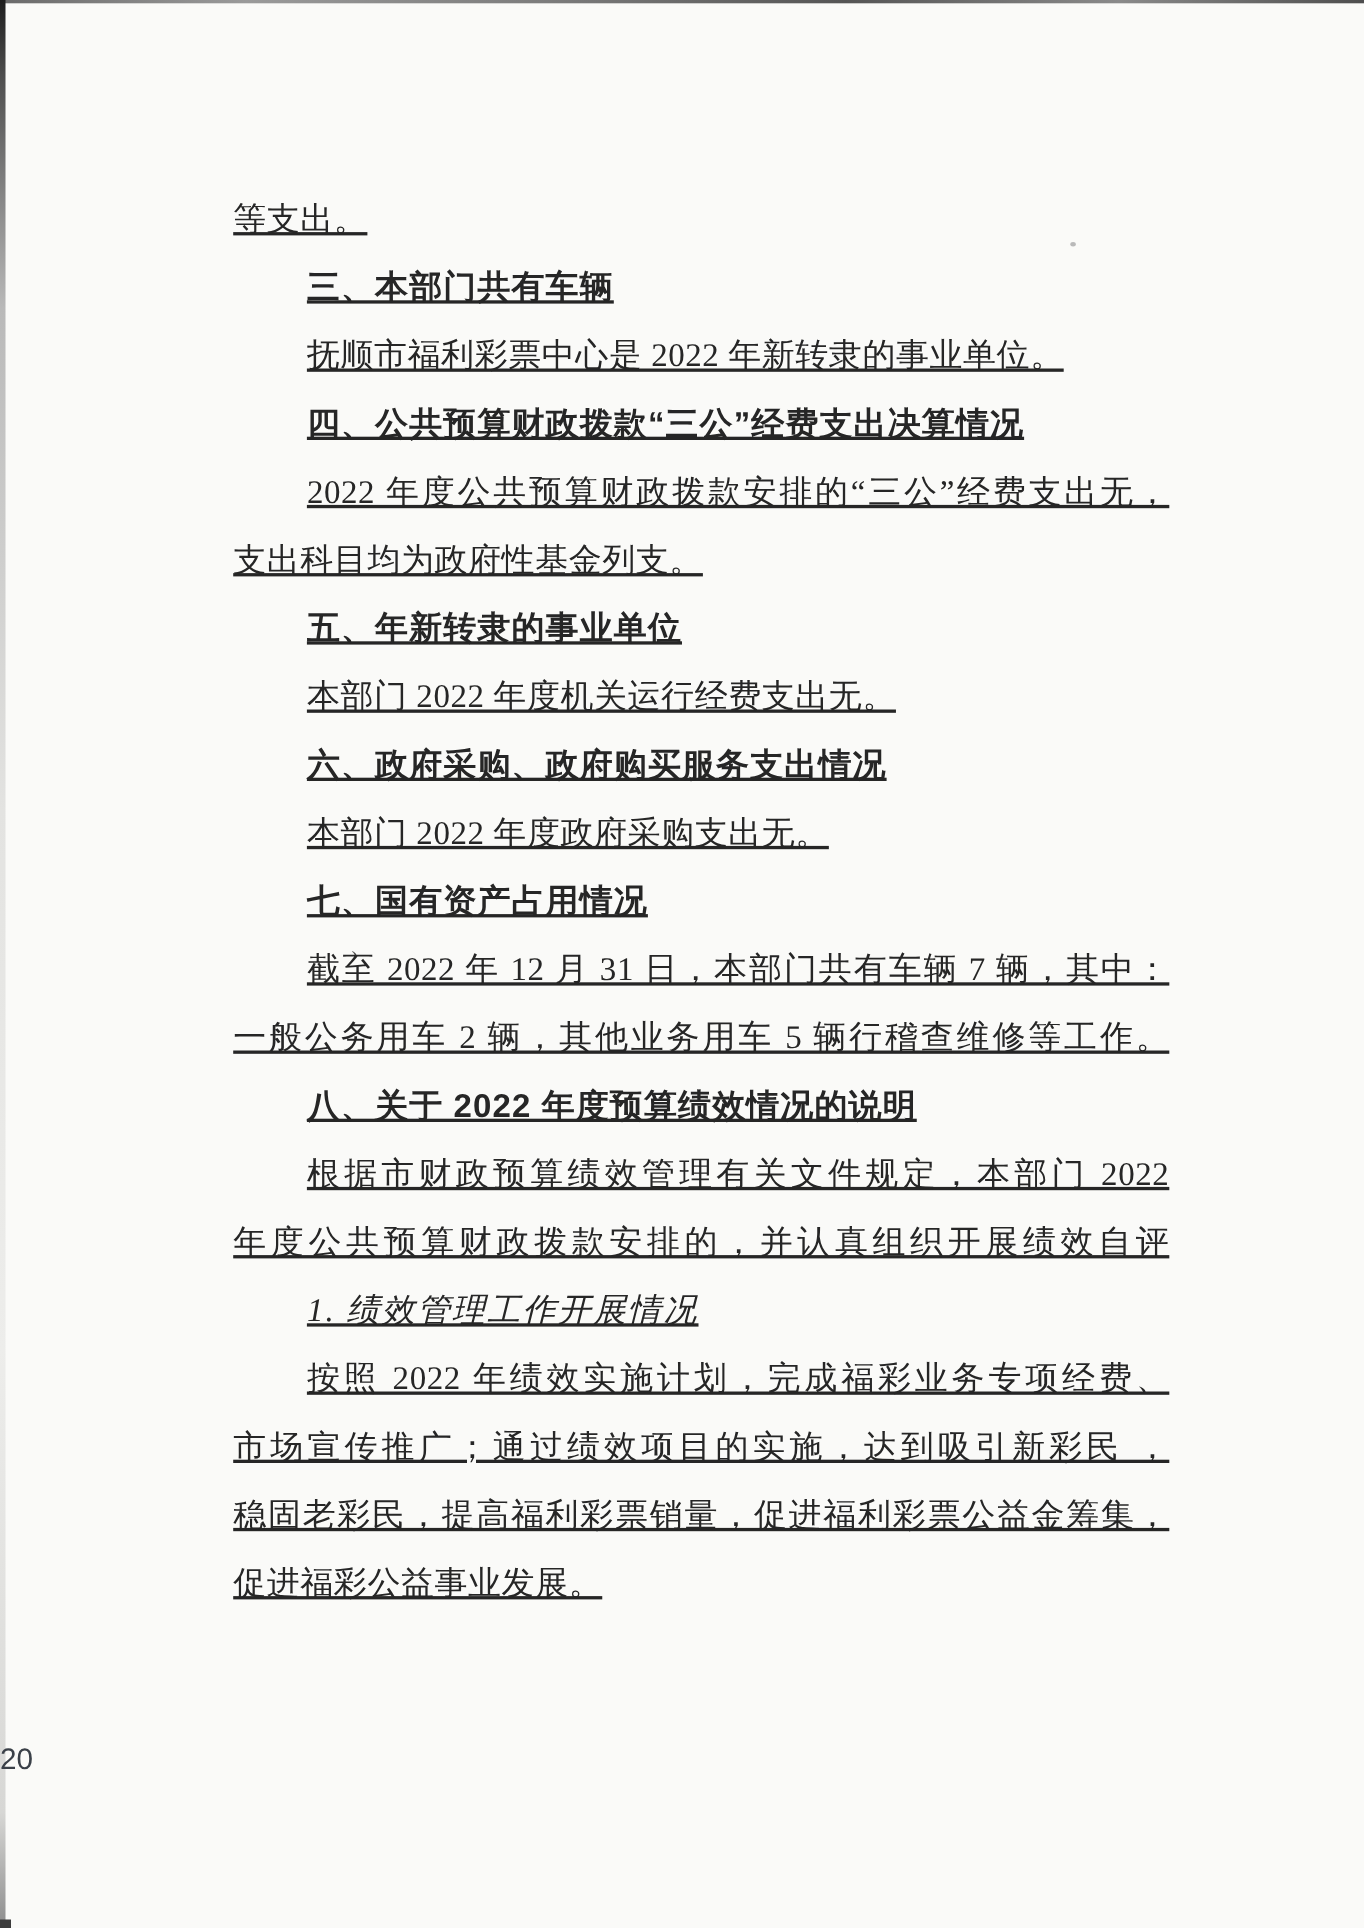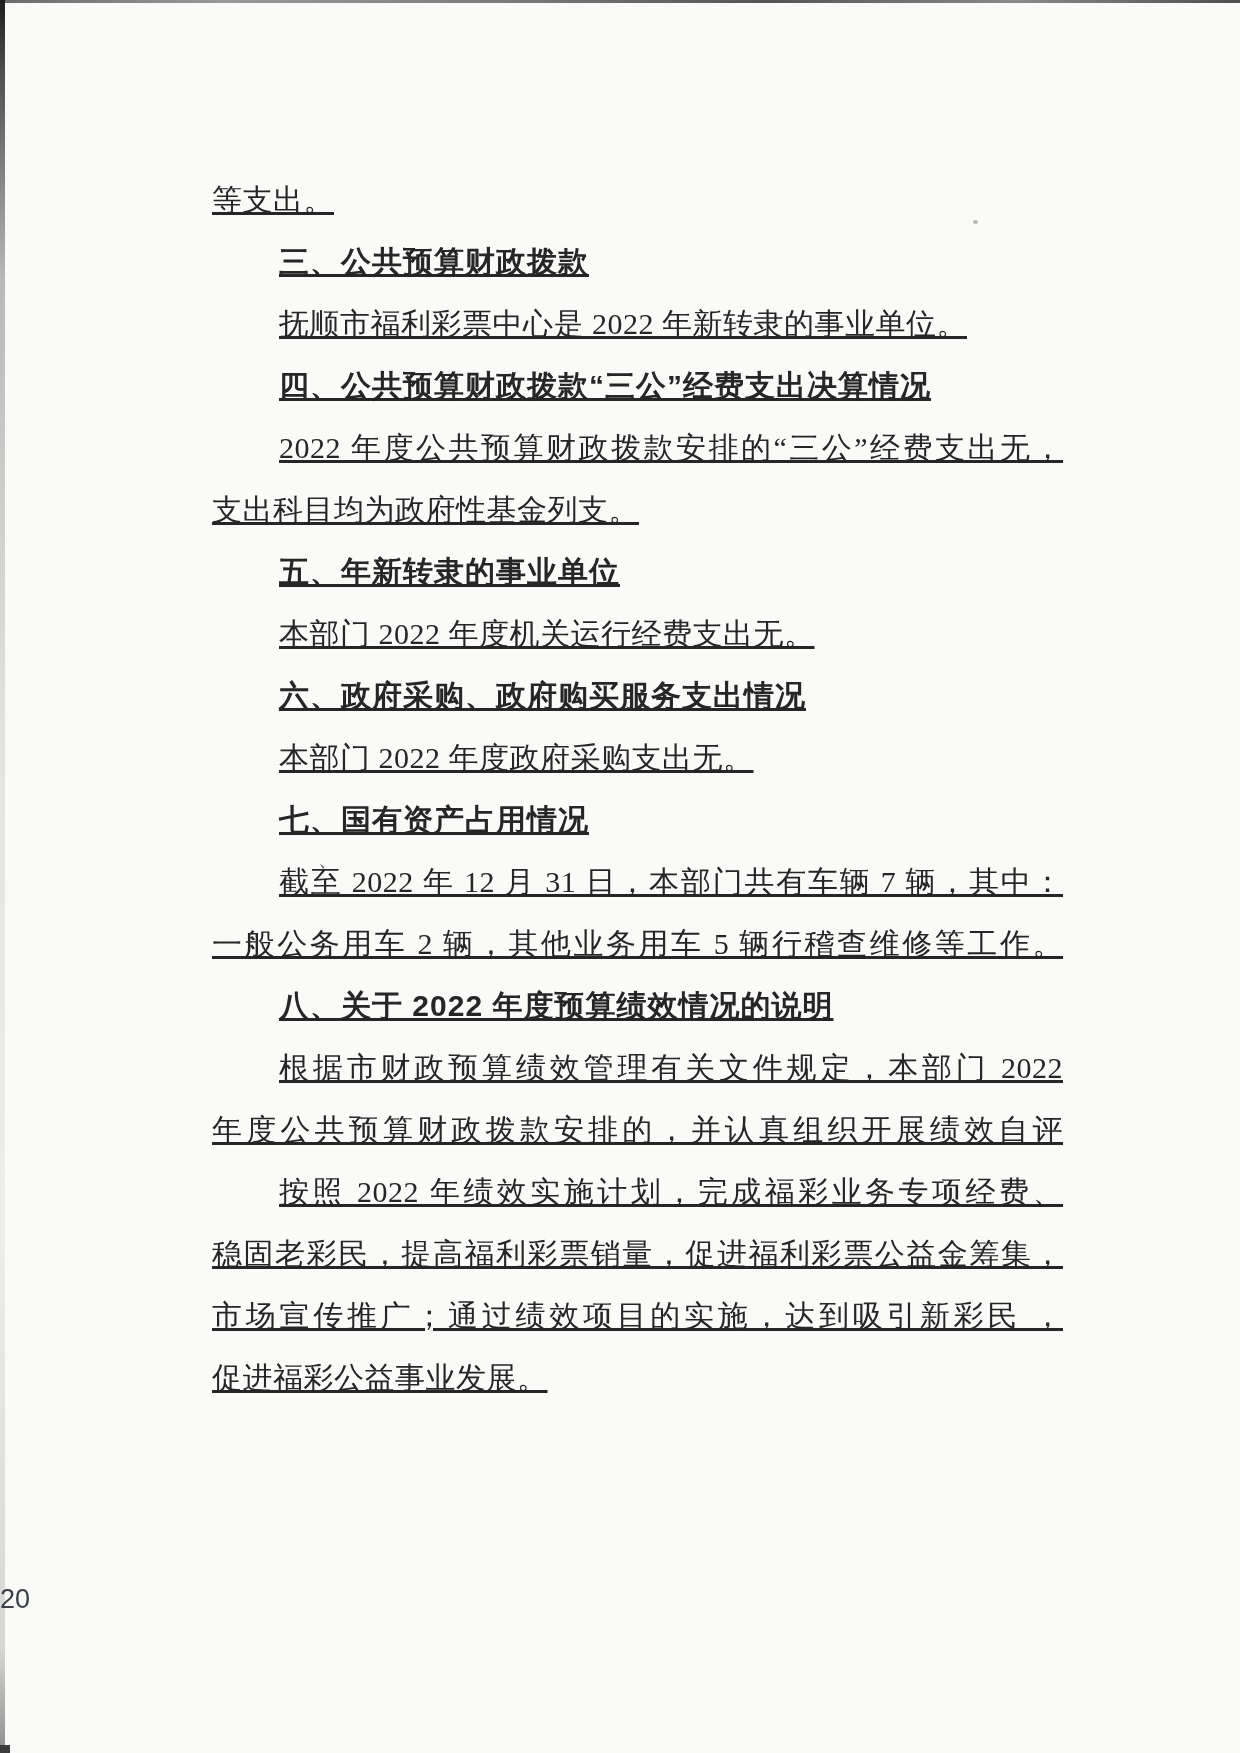--- a/index.html
+++ b/index.html
@@ -97,36 +97,37 @@
 <div class="page">
 
   <div class="scan-edge-top"></div>
   <div class="scan-edge-left"></div>
   <div class="scan-corner-bottom-left"></div>
   <div class="scan-dot d1"></div>
   <div class="stray-mark">、</div>
 
   <div class="text-column">
     <div class="line">等支出。</div>
-    <div class="line heading indent">三、公共预算财政拨款</div>
+    <div class="line heading indent">三、本部门共有车辆</div>
     <div class="line indent">抚顺市福利彩票中心是 2022 年新转隶的事业单位。</div>
     <div class="line heading indent">四、公共预算财政拨款“三公”经费支出决算情况</div>
     <div class="line indent fill">2022 年度公共预算财政拨款安排的“三公”经费支出无，</div>
     <div class="line">支出科目均为政府性基金列支。</div>
     <div class="line heading indent">五、年新转隶的事业单位</div>
     <div class="line indent">本部门 2022 年度机关运行经费支出无。</div>
     <div class="line heading indent">六、政府采购、政府购买服务支出情况</div>
     <div class="line indent">本部门 2022 年度政府采购支出无。</div>
     <div class="line heading indent">七、国有资产占用情况</div>
     <div class="line indent fill">截至 2022 年 12 月 31 日，本部门共有车辆 7 辆，其中：</div>
     <div class="line fill">一般公务用车 2 辆，其他业务用车 5 辆行稽查维修等工作。</div>
     <div class="line heading indent">八、关于 2022 年度预算绩效情况的说明</div>
     <div class="line indent fill">根据市财政预算绩效管理有关文件规定，本部门 2022</div>
     <div class="line fill">年度公共预算财政拨款安排的，并认真组织开展绩效自评</div>
+    <div class="line sub indent">1. 绩效管理工作开展情况</div>
     <div class="line indent fill">按照 2022 年绩效实施计划，完成福彩业务专项经费、</div>
+    <div class="line fill">市场宣传推广；通过绩效项目的实施，达到吸引新彩民 ，</div>
     <div class="line fill">稳固老彩民，提高福利彩票销量，促进福利彩票公益金筹集，</div>
-    <div class="line fill">市场宣传推广；通过绩效项目的实施，达到吸引新彩民 ，</div>
     <div class="line">促进福彩公益事业发展。</div>
   </div>
 
   <div class="page-number">20</div>
 
 </div>
 
 </body></html>

